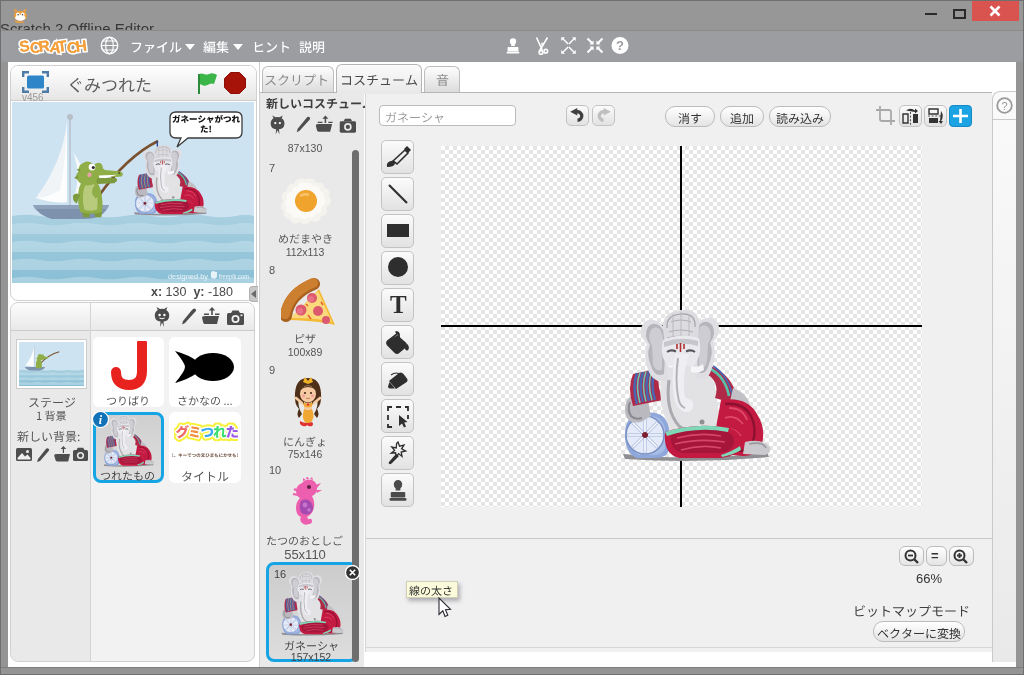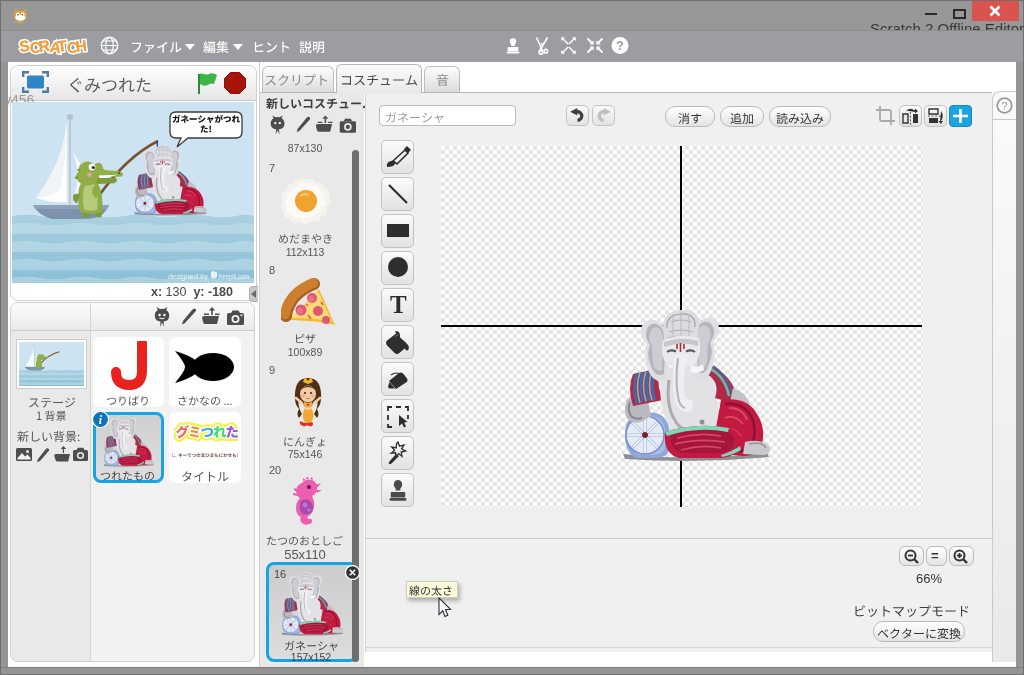--- a/index.html
+++ b/index.html
@@ -14,21 +14,21 @@
 <path d="M2 4.5 L0.8 0.8 L4.6 2.2 Z" fill="#ef9d3b"></path>
     <path d="M12 4.5 L14.2 0.8 L9.9 2.2 Z" fill="#ef9d3b"></path>
 <path d="M1 7.5 Q1 3 7.3 3 Q13.8 3 13.8 7.5 Q13.8 12.5 7.3 12.5 Q1 12.5 1 7.5 Z" fill="#f19d37"></path>
 <ellipse cx="7.3" cy="9.8" rx="5.2" ry="2.9" fill="#fff"></ellipse>
 <circle cx="4.9" cy="6.4" r="1.9" fill="#fff"></circle>
     <circle cx="9.7" cy="6.4" r="1.9" fill="#fff"></circle>
 <circle cx="5.1" cy="6.7" r="0.8" fill="#444"></circle>
     <circle cx="9.5" cy="6.7" r="0.8" fill="#444"></circle>
 <path d="M2 13 Q6 15 10.5 14" stroke="#ef9d3b" stroke-width="1.6" fill="none"></path>
 </svg>
-<div class="abs" style="left:0;top:20px;width:1024px;text-align:right;font-size:15px;color:#383838">Scratch 2 Offline Editor</div>
+<div class="abs" style="left:0;top:20px;width:1024px;text-align:left;font-size:15px;color:#383838">Scratch 2 Offline Editor</div>
 <div class="abs" style="left:925px;top:13px;width:12px;height:2px;background:#2a2a2a"></div>
 <div class="abs" style="left:953px;top:9px;width:13px;height:10px;border:2px solid #2a2a2a"></div>
 <div class="abs" style="left:972px;top:1px;width:47px;height:20px;background:#d9534f"></div>
 <svg class="abs" style="left:988px;top:4px" width="14" height="14" viewBox="0 0 14 14">
 <path d="M2.5 2.5 L11.5 11.5 M11.5 2.5 L2.5 11.5" stroke="#fff" stroke-width="2.6"></path>
   </svg>
 <div class="abs" style="left:1px;top:30px;width:1022px;height:32px;background:#9b9da1;border-top:1px solid #8b8b8b"></div>
 <svg class="abs" style="left:18px;top:34px" width="82" height="25" viewBox="0 0 82 25">
 <text x="2" y="18" font-family="Liberation Sans" font-weight="bold" font-size="15.5" letter-spacing="-1.2" fill="#f5a03c" stroke="#fff" stroke-width="3.2" paint-order="stroke" rotate="-7 7 -7 7 -7 7 -7">SCRATCH</text>
 <text x="2" y="18" font-family="Liberation Sans" font-weight="bold" font-size="15.5" letter-spacing="-1.2" fill="#f5a03c" rotate="-7 7 -7 7 -7 7 -7">SCRATCH</text>
@@ -93,21 +93,21 @@
 <div class="abs" style="left:11px;top:66px;width:245px;height:35px;background:linear-gradient(#ffffff,#e6e6e6);border-bottom:1px solid #ccc;border-radius:7px 7px 0 0"></div>
 <svg class="abs" style="left:22px;top:71px" width="27" height="22" viewBox="0 0 27 22">
 <g stroke="#4e7ca8" stroke-width="2.4" fill="none">
 <path d="M1.2 6 V1.2 H7"></path>
       <path d="M20 1.2 H25.8 V6"></path>
       <path d="M25.8 16 V20.8 H20"></path>
       <path d="M7 20.8 H1.2 V16"></path>
 </g>
 <rect x="5" y="4.5" width="17" height="13" rx="1.5" fill="#2e86c9"></rect>
 </svg>
-<div class="abs" style="left:4px;top:92px;font-size:14px;color:#9a9a9a">v456</div>
+<div class="abs" style="left:22px;top:92px;font-size:10px;color:#9a9a9a">v456</div>
 <div style="position:absolute;left:67px;top:73px" class="">
     <svg width="85" height="25" viewBox="0 0 85 25" style="display:block;overflow:visible">
       <path transform="translate(0,18.4)" d="M10.9 -9.7Q11.1 -9.4 11.4 -8.9Q11.6 -8.4 11.9 -8.0Q12.2 -7.5 12.3 -7.2L11.4 -6.8Q11.2 -7.1 11.0 -7.6Q10.7 -8.0 10.4 -8.5Q10.2 -9.0 10.0 -9.3ZM12.9 -10.4Q13.1 -10.1 13.4 -9.7Q13.6 -9.3 13.9 -8.8Q14.2 -8.3 14.4 -8.0L13.4 -7.6Q13.2 -7.9 13.0 -8.4Q12.7 -8.8 12.4 -9.3Q12.2 -9.7 11.9 -10.0ZM11.7 -12.5Q11.5 -12.3 11.1 -12.0Q10.8 -11.8 10.6 -11.6Q10.1 -11.2 9.5 -10.7Q8.9 -10.1 8.2 -9.6Q7.5 -9.0 6.8 -8.5Q6.2 -8.0 5.7 -7.6Q5.2 -7.1 5.0 -6.8Q4.8 -6.6 5.0 -6.3Q5.2 -6.0 5.8 -5.5Q6.2 -5.1 6.8 -4.6Q7.5 -4.1 8.1 -3.6Q8.8 -3.0 9.5 -2.4Q10.3 -1.8 10.9 -1.2Q11.6 -0.6 12.1 -0.0L10.9 1.1Q10.6 0.8 10.3 0.5Q10.0 0.2 9.7 -0.1Q9.3 -0.6 8.6 -1.2Q8.0 -1.8 7.2 -2.5Q6.4 -3.1 5.7 -3.8Q5.0 -4.4 4.4 -4.9Q3.6 -5.6 3.3 -6.1Q3.1 -6.6 3.4 -7.1Q3.7 -7.6 4.5 -8.2Q5.0 -8.6 5.6 -9.2Q6.3 -9.7 7.1 -10.4Q7.8 -11.0 8.4 -11.5Q9.1 -12.1 9.5 -12.5Q9.8 -12.8 10.0 -13.1Q10.3 -13.4 10.5 -13.7Z M20.8 -12.5Q21.1 -12.4 21.5 -12.4Q21.8 -12.4 22.1 -12.4Q22.4 -12.4 22.9 -12.4Q23.5 -12.5 24.1 -12.5Q24.6 -12.5 25.1 -12.5Q25.7 -12.6 25.9 -12.6Q26.2 -12.6 26.4 -12.7Q26.6 -12.7 26.8 -12.8L27.6 -12.1Q27.5 -11.9 27.4 -11.8Q27.3 -11.7 27.2 -11.5Q26.9 -11.1 26.5 -10.3Q26.1 -9.5 25.7 -8.5Q25.3 -7.6 24.9 -6.7Q24.7 -6.1 24.4 -5.5Q24.1 -4.8 23.8 -4.1Q23.4 -3.4 23.1 -2.8Q22.9 -2.2 22.6 -1.8Q22.1 -1.2 21.6 -0.9Q21.1 -0.6 20.4 -0.6Q19.5 -0.6 18.9 -1.3Q18.2 -1.9 18.2 -3.0Q18.2 -3.9 18.7 -4.8Q19.1 -5.6 19.9 -6.2Q20.6 -6.8 21.7 -7.1Q22.8 -7.5 24.1 -7.5Q25.5 -7.5 26.9 -7.2Q28.2 -6.8 29.4 -6.3Q30.5 -5.8 31.5 -5.2Q32.4 -4.6 33.1 -4.1L32.5 -2.7Q31.7 -3.3 30.8 -4.0Q29.9 -4.6 28.8 -5.1Q27.7 -5.7 26.4 -6.0Q25.2 -6.3 23.9 -6.3Q22.5 -6.3 21.5 -5.8Q20.5 -5.4 20.0 -4.7Q19.5 -3.9 19.5 -3.1Q19.5 -2.6 19.8 -2.3Q20.1 -2.0 20.5 -2.0Q20.8 -2.0 21.0 -2.1Q21.2 -2.3 21.5 -2.6Q21.8 -2.9 22.0 -3.4Q22.3 -4.0 22.6 -4.6Q22.9 -5.2 23.1 -5.8Q23.4 -6.4 23.6 -6.9Q24.0 -7.7 24.3 -8.5Q24.7 -9.3 25.0 -10.0Q25.4 -10.8 25.6 -11.4Q25.4 -11.3 24.9 -11.3Q24.5 -11.3 23.9 -11.3Q23.4 -11.3 22.9 -11.2Q22.4 -11.2 22.1 -11.2Q21.8 -11.2 21.5 -11.1Q21.2 -11.1 20.9 -11.1ZM31.4 -8.7Q31.3 -6.9 31.1 -5.4Q30.8 -4.0 30.2 -2.8Q29.7 -1.6 28.7 -0.7Q27.7 0.3 26.2 1.0L25.1 0.1Q26.6 -0.5 27.6 -1.4Q28.5 -2.3 29.0 -3.3Q29.5 -4.3 29.7 -5.3Q30.0 -6.4 30.0 -7.3Q30.1 -7.7 30.1 -8.1Q30.1 -8.5 30.0 -8.9Z M35.2 -8.9Q35.7 -9.0 36.2 -9.1Q36.6 -9.2 37.1 -9.4Q37.7 -9.5 38.5 -9.8Q39.4 -10.1 40.4 -10.4Q41.4 -10.7 42.4 -10.9Q43.4 -11.0 44.4 -11.0Q45.8 -11.0 46.9 -10.5Q48.1 -10.0 48.8 -9.0Q49.4 -8.0 49.4 -6.6Q49.4 -5.3 49.0 -4.4Q48.5 -3.4 47.7 -2.7Q46.8 -1.9 45.7 -1.4Q44.5 -0.9 43.1 -0.6Q41.7 -0.3 40.1 -0.2L39.5 -1.6Q41.2 -1.7 42.7 -2.0Q44.2 -2.3 45.4 -2.9Q46.6 -3.4 47.3 -4.4Q48.0 -5.3 48.0 -6.6Q48.0 -7.5 47.5 -8.2Q47.1 -8.9 46.3 -9.4Q45.5 -9.8 44.3 -9.8Q43.5 -9.8 42.5 -9.6Q41.5 -9.4 40.5 -9.1Q39.5 -8.8 38.6 -8.5Q37.7 -8.1 37.0 -7.8Q36.3 -7.5 35.9 -7.4Z M67.6 -1.3Q66.9 -0.6 66.1 -0.2Q65.3 0.1 64.4 0.1Q63.6 0.1 63.1 -0.4Q62.6 -1.0 62.6 -2.0Q62.6 -2.7 62.6 -3.6Q62.7 -4.4 62.9 -5.3Q63.0 -6.1 63.1 -6.9Q63.2 -7.7 63.2 -8.4Q63.2 -9.1 62.8 -9.4Q62.5 -9.8 61.8 -9.8Q61.2 -9.8 60.5 -9.4Q59.8 -9.1 59.0 -8.5Q58.2 -7.9 57.5 -7.2Q56.8 -6.4 56.2 -5.7L56.2 -7.4Q56.5 -7.7 57.0 -8.2Q57.5 -8.7 58.1 -9.2Q58.8 -9.7 59.4 -10.1Q60.1 -10.5 60.8 -10.8Q61.5 -11.0 62.2 -11.0Q62.9 -11.0 63.5 -10.7Q64.0 -10.5 64.3 -9.9Q64.5 -9.4 64.5 -8.7Q64.5 -8.1 64.4 -7.3Q64.3 -6.5 64.2 -5.6Q64.1 -4.7 64.0 -3.9Q63.9 -3.0 63.9 -2.4Q63.9 -2.0 64.1 -1.7Q64.3 -1.3 64.8 -1.3Q65.4 -1.3 66.0 -1.7Q66.7 -2.1 67.3 -2.8ZM56.1 -9.4Q55.9 -9.4 55.5 -9.3Q55.1 -9.3 54.6 -9.2Q54.0 -9.1 53.5 -9.1Q53.0 -9.0 52.5 -8.9L52.3 -10.3Q52.6 -10.3 52.9 -10.3Q53.1 -10.3 53.5 -10.3Q53.8 -10.4 54.3 -10.4Q54.8 -10.5 55.4 -10.5Q56.0 -10.6 56.5 -10.7Q57.0 -10.8 57.3 -10.9L57.8 -10.3Q57.6 -10.1 57.4 -9.8Q57.2 -9.5 57.1 -9.2Q56.9 -8.9 56.7 -8.7L56.2 -6.4Q55.9 -5.9 55.5 -5.3Q55.1 -4.6 54.6 -4.0Q54.1 -3.3 53.7 -2.6Q53.2 -1.9 52.8 -1.4L51.9 -2.5Q52.2 -2.9 52.7 -3.5Q53.1 -4.1 53.6 -4.7Q54.1 -5.4 54.5 -6.0Q55.0 -6.7 55.4 -7.2Q55.7 -7.8 55.9 -8.1L56.0 -9.0ZM56.0 -12.2Q56.0 -12.5 56.0 -12.9Q56.0 -13.2 55.9 -13.5L57.5 -13.4Q57.4 -13.1 57.3 -12.4Q57.2 -11.7 57.1 -10.7Q57.0 -9.7 57.0 -8.6Q56.9 -7.5 56.8 -6.4Q56.8 -5.4 56.8 -4.5Q56.8 -3.7 56.8 -3.1Q56.8 -2.4 56.8 -1.8Q56.8 -1.1 56.8 -0.4Q56.8 -0.2 56.9 0.1Q56.9 0.4 56.9 0.7H55.4Q55.5 0.4 55.5 0.1Q55.5 -0.1 55.5 -0.4Q55.5 -1.2 55.5 -1.8Q55.5 -2.4 55.5 -3.1Q55.5 -3.8 55.5 -4.7Q55.5 -5.1 55.6 -5.7Q55.6 -6.4 55.7 -7.2Q55.7 -8.0 55.8 -8.8Q55.8 -9.6 55.9 -10.3Q55.9 -11.1 55.9 -11.6Q56.0 -12.1 56.0 -12.2Z M75.5 -13.4Q75.4 -13.1 75.4 -12.7Q75.3 -12.3 75.2 -12.0Q75.1 -11.4 74.9 -10.6Q74.8 -9.8 74.6 -8.9Q74.4 -8.0 74.2 -7.2Q73.9 -6.3 73.6 -5.2Q73.3 -4.2 72.9 -3.1Q72.6 -2.0 72.2 -1.1Q71.8 -0.1 71.5 0.6L70.0 0.1Q70.4 -0.6 70.8 -1.5Q71.2 -2.4 71.6 -3.5Q72.0 -4.5 72.3 -5.6Q72.6 -6.6 72.9 -7.5Q73.0 -8.1 73.2 -8.8Q73.3 -9.4 73.5 -10.1Q73.6 -10.7 73.7 -11.2Q73.8 -11.8 73.8 -12.1Q73.9 -12.5 73.9 -12.9Q73.9 -13.2 73.9 -13.5ZM71.8 -10.5Q72.7 -10.5 73.8 -10.6Q74.9 -10.7 76.0 -10.9Q77.2 -11.1 78.2 -11.4V-10.0Q77.2 -9.8 76.0 -9.6Q74.9 -9.5 73.8 -9.4Q72.6 -9.3 71.7 -9.3Q71.2 -9.3 70.7 -9.3Q70.2 -9.3 69.8 -9.3L69.7 -10.7Q70.3 -10.6 70.8 -10.6Q71.3 -10.5 71.8 -10.5ZM77.1 -8.2Q77.8 -8.3 78.6 -8.3Q79.4 -8.3 80.2 -8.3Q81.0 -8.3 81.7 -8.3Q82.5 -8.3 83.2 -8.2L83.1 -6.9Q82.5 -7.0 81.8 -7.1Q81.0 -7.1 80.3 -7.1Q79.5 -7.1 78.7 -7.1Q77.9 -7.0 77.1 -6.9ZM77.5 -4.1Q77.4 -3.6 77.3 -3.3Q77.2 -2.9 77.2 -2.5Q77.2 -2.2 77.4 -2.0Q77.5 -1.7 77.8 -1.4Q78.1 -1.2 78.6 -1.1Q79.2 -1.0 80.1 -1.0Q81.0 -1.0 81.8 -1.0Q82.7 -1.1 83.4 -1.3L83.4 0.1Q82.7 0.2 81.9 0.3Q81.0 0.3 80.1 0.3Q78.1 0.3 77.0 -0.3Q76.0 -0.9 76.0 -2.2Q76.0 -2.7 76.0 -3.2Q76.1 -3.6 76.2 -4.2Z" fill="#5c5c5c"></path>
     </svg>
   </div>
 <svg class="abs" style="left:196px;top:72px" width="22" height="23" viewBox="0 0 22 23">
 <path d="M3 2 C7 0 9 4 13 2 C16 0.5 19 2 21 3 L18 12 C15 10.5 13 12.5 10 13.5 C7 14.5 5 12 3 12 Z" fill="#3cb649"></path>
 <path d="M3 2 V22" stroke="#2e8b3a" stroke-width="2"></path>
 </svg>
 <svg class="abs" style="left:224px;top:72px" width="22" height="22" viewBox="0 0 22 22">
@@ -234,21 +234,21 @@
 <div class="abs" style="left:172px;top:113px">
     <svg width="68" height="13" viewBox="0 0 68 13" style="display:block;overflow:visible">
       <path transform="translate(0,9.2)" d="M6.6 -6.9Q6.7 -6.7 6.8 -6.5Q7.0 -6.3 7.1 -6.1Q7.2 -5.9 7.3 -5.7L6.5 -5.4Q6.3 -5.6 6.2 -6.0Q6.0 -6.3 5.8 -6.6ZM7.7 -7.3Q7.8 -7.1 7.9 -6.9Q8.0 -6.7 8.1 -6.5Q8.3 -6.3 8.3 -6.1L7.5 -5.8Q7.4 -6.1 7.2 -6.4Q7.0 -6.7 6.9 -7.0ZM4.5 -6.8Q4.5 -6.7 4.4 -6.4Q4.4 -6.2 4.4 -6.0Q4.4 -4.8 4.2 -3.8Q4.0 -2.8 3.7 -2.0Q3.4 -1.2 2.9 -0.6Q2.4 0.0 1.6 0.6L0.4 -0.4Q0.7 -0.6 1.0 -0.8Q1.4 -1.1 1.7 -1.4Q2.1 -1.8 2.4 -2.3Q2.6 -2.8 2.8 -3.4Q2.9 -3.9 3.0 -4.6Q3.0 -5.2 3.0 -6.0Q3.0 -6.1 3.0 -6.2Q3.0 -6.4 3.0 -6.5Q3.0 -6.7 3.0 -6.8ZM7.3 -5.0Q7.3 -4.9 7.3 -4.7Q7.3 -4.6 7.3 -4.5Q7.3 -4.2 7.2 -3.8Q7.2 -3.3 7.2 -2.9Q7.1 -2.4 7.1 -1.9Q7.0 -1.4 6.9 -1.0Q6.9 -0.6 6.8 -0.3Q6.6 0.1 6.3 0.2Q6.1 0.4 5.6 0.4Q5.2 0.4 4.8 0.4Q4.4 0.4 4.1 0.4L4.0 -1.0Q4.3 -1.0 4.6 -0.9Q4.9 -0.9 5.1 -0.9Q5.3 -0.9 5.4 -1.0Q5.5 -1.0 5.6 -1.2Q5.7 -1.4 5.7 -1.6Q5.8 -1.8 5.8 -2.2Q5.8 -2.5 5.9 -2.8Q5.9 -3.1 5.9 -3.5Q5.9 -3.8 5.9 -4.1H2.0Q1.8 -4.1 1.4 -4.1Q1.1 -4.1 0.8 -4.0V-5.4Q1.1 -5.3 1.4 -5.3Q1.7 -5.3 2.0 -5.3H5.7Q5.9 -5.3 6.1 -5.3Q6.3 -5.3 6.4 -5.4Z M13.5 -7.0Q13.5 -6.9 13.5 -6.6Q13.5 -6.4 13.5 -6.2Q13.5 -6.1 13.5 -5.9Q13.5 -5.7 13.5 -5.5Q13.5 -5.4 13.5 -5.2H12.1Q12.1 -5.4 12.1 -5.5Q12.1 -5.7 12.1 -5.9Q12.1 -6.1 12.1 -6.2Q12.1 -6.4 12.1 -6.6Q12.1 -6.9 12.1 -7.0ZM15.9 -5.1Q15.7 -4.9 15.5 -4.7Q15.3 -4.5 15.2 -4.3Q14.9 -4.0 14.6 -3.7Q14.3 -3.4 13.9 -3.1Q13.6 -2.8 13.2 -2.5Q12.8 -2.2 12.2 -1.9Q11.6 -1.6 10.9 -1.3Q10.3 -1.1 9.6 -0.9L8.9 -2.1Q10.1 -2.4 10.9 -2.8Q11.8 -3.2 12.3 -3.5Q12.6 -3.7 12.9 -3.9Q13.1 -4.1 13.3 -4.3Q13.5 -4.4 13.6 -4.6Q13.5 -4.6 13.2 -4.6Q13.0 -4.6 12.7 -4.6Q12.4 -4.6 12.1 -4.6Q11.8 -4.6 11.6 -4.6Q11.3 -4.6 11.1 -4.6Q10.9 -4.6 10.8 -4.6Q10.6 -4.6 10.4 -4.6Q10.2 -4.6 10.0 -4.6Q9.8 -4.6 9.6 -4.6V-5.9Q9.9 -5.9 10.2 -5.9Q10.5 -5.8 10.8 -5.8Q10.8 -5.8 11.1 -5.8Q11.4 -5.8 11.7 -5.8Q12.1 -5.8 12.5 -5.8Q12.9 -5.8 13.2 -5.8Q13.6 -5.8 13.9 -5.8Q14.1 -5.8 14.3 -5.8Q14.5 -5.8 14.7 -5.9Q14.9 -5.9 15.1 -5.9ZM13.4 -3.3Q13.4 -3.1 13.4 -2.7Q13.4 -2.4 13.4 -2.0Q13.4 -1.6 13.4 -1.2Q13.4 -0.9 13.4 -0.6Q13.4 -0.4 13.5 -0.2Q13.5 0.0 13.5 0.2Q13.5 0.4 13.5 0.6H12.0Q12.1 0.4 12.1 0.2Q12.1 0.0 12.1 -0.2Q12.1 -0.4 12.1 -0.6Q12.1 -0.9 12.1 -1.2Q12.1 -1.5 12.1 -1.8Q12.1 -2.1 12.1 -2.3Q12.1 -2.6 12.1 -2.8ZM15.9 -0.8Q15.5 -1.1 15.2 -1.3Q14.9 -1.6 14.5 -1.8Q14.2 -2.0 13.9 -2.2L14.7 -3.2Q15.1 -3.0 15.4 -2.8Q15.7 -2.6 16.0 -2.4Q16.3 -2.2 16.8 -1.9Z M17.7 -4.1Q17.9 -4.1 18.2 -4.1Q18.4 -4.0 18.7 -4.0Q19.0 -4.0 19.2 -4.0Q19.5 -4.0 19.8 -4.0Q20.1 -4.0 20.5 -4.0Q20.9 -4.0 21.2 -4.0Q21.6 -4.0 22.0 -4.0Q22.3 -4.0 22.7 -4.0Q23.0 -4.0 23.3 -4.0Q23.5 -4.0 23.7 -4.0Q24.0 -4.0 24.3 -4.0Q24.6 -4.1 24.8 -4.1V-2.5Q24.6 -2.5 24.3 -2.5Q24.0 -2.5 23.7 -2.5Q23.5 -2.5 23.3 -2.5Q23.0 -2.5 22.7 -2.5Q22.3 -2.5 22.0 -2.5Q21.6 -2.5 21.2 -2.5Q20.8 -2.5 20.5 -2.5Q20.1 -2.5 19.8 -2.5Q19.5 -2.5 19.2 -2.5Q18.8 -2.5 18.4 -2.5Q18.0 -2.5 17.7 -2.5Z M28.2 -6.8Q28.4 -6.7 28.6 -6.6Q28.9 -6.4 29.2 -6.2Q29.5 -6.1 29.7 -5.9Q30.0 -5.7 30.1 -5.6L29.4 -4.5Q29.2 -4.6 28.9 -4.8Q28.7 -4.9 28.4 -5.1Q28.2 -5.3 27.9 -5.4Q27.6 -5.6 27.4 -5.7ZM26.4 -0.8Q26.9 -0.9 27.4 -1.0Q27.9 -1.2 28.4 -1.3Q28.9 -1.5 29.3 -1.8Q30.1 -2.2 30.7 -2.7Q31.3 -3.2 31.8 -3.8Q32.4 -4.4 32.7 -5.0L33.5 -3.6Q32.9 -2.7 32.0 -1.9Q31.1 -1.1 30.0 -0.5Q29.6 -0.3 29.1 -0.1Q28.6 0.2 28.1 0.3Q27.6 0.5 27.2 0.5ZM26.8 -4.9Q27.1 -4.8 27.3 -4.6Q27.6 -4.4 27.9 -4.3Q28.2 -4.1 28.4 -3.9Q28.6 -3.8 28.8 -3.7L28.1 -2.5Q27.9 -2.6 27.6 -2.8Q27.4 -3.0 27.1 -3.1Q26.8 -3.3 26.6 -3.5Q26.3 -3.6 26.1 -3.7Z M37.5 -5.5Q37.5 -5.3 37.5 -5.2Q37.6 -5.0 37.6 -4.8Q37.7 -4.5 37.8 -4.1Q37.9 -3.7 38.1 -3.2Q38.2 -2.8 38.3 -2.3Q38.4 -1.9 38.6 -1.4Q38.7 -1.0 38.8 -0.7Q38.9 -0.4 38.9 -0.2Q38.9 -0.1 39.0 0.1Q39.0 0.2 39.1 0.4Q39.1 0.5 39.2 0.6L37.8 0.9Q37.7 0.8 37.7 0.5Q37.7 0.3 37.6 0.1Q37.5 -0.1 37.5 -0.4Q37.4 -0.8 37.3 -1.2Q37.1 -1.6 37.0 -2.1Q36.9 -2.6 36.8 -3.0Q36.7 -3.5 36.5 -3.9Q36.4 -4.3 36.4 -4.5Q36.3 -4.7 36.2 -4.9Q36.2 -5.0 36.1 -5.2ZM41.6 -4.1Q41.4 -3.8 41.2 -3.5Q41.0 -3.1 40.7 -2.7Q40.5 -2.3 40.2 -2.0Q40.0 -1.6 39.7 -1.4L38.6 -1.9Q38.8 -2.1 39.0 -2.4Q39.3 -2.6 39.5 -2.9Q39.7 -3.1 39.8 -3.3Q39.7 -3.3 39.4 -3.3Q39.2 -3.2 38.8 -3.1Q38.5 -3.1 38.1 -3.0Q37.7 -2.9 37.2 -2.8Q36.8 -2.7 36.5 -2.6Q36.1 -2.6 35.8 -2.5Q35.5 -2.4 35.4 -2.4L35.0 -3.6Q35.2 -3.6 35.4 -3.7Q35.6 -3.7 35.9 -3.7Q36.0 -3.7 36.2 -3.8Q36.5 -3.8 36.8 -3.9Q37.2 -4.0 37.6 -4.0Q38.0 -4.1 38.4 -4.2Q38.8 -4.3 39.2 -4.3Q39.5 -4.4 39.8 -4.5Q40.1 -4.5 40.2 -4.5Q40.4 -4.6 40.5 -4.6Q40.6 -4.7 40.7 -4.7Z M46.5 -6.7Q46.5 -6.5 46.4 -6.3Q46.4 -6.0 46.3 -5.9Q46.3 -5.7 46.2 -5.4Q46.2 -5.2 46.1 -5.0Q46.1 -4.8 46.1 -4.6Q46.0 -4.3 45.8 -3.8Q45.7 -3.3 45.5 -2.7Q45.4 -2.1 45.2 -1.5Q44.9 -0.9 44.7 -0.4Q44.5 0.1 44.2 0.5L42.9 0.0Q43.2 -0.4 43.4 -0.9Q43.7 -1.4 43.9 -1.9Q44.1 -2.5 44.3 -3.0Q44.4 -3.5 44.6 -3.9Q44.7 -4.4 44.8 -4.7Q44.9 -5.3 44.9 -5.8Q45.0 -6.4 45.0 -6.8ZM49.4 -5.9Q49.6 -5.6 49.9 -5.2Q50.1 -4.8 50.3 -4.3Q50.5 -3.9 50.6 -3.4Q50.8 -3.0 50.9 -2.7L49.6 -2.1Q49.5 -2.5 49.4 -2.9Q49.2 -3.4 49.0 -3.8Q48.9 -4.3 48.6 -4.7Q48.4 -5.1 48.2 -5.4ZM42.8 -5.0Q43.1 -5.0 43.3 -5.0Q43.6 -5.0 43.8 -5.0Q44.1 -5.0 44.4 -5.0Q44.7 -5.1 45.0 -5.1Q45.3 -5.1 45.6 -5.1Q46.0 -5.2 46.3 -5.2Q46.6 -5.2 46.8 -5.2Q47.3 -5.2 47.6 -5.0Q48.0 -4.9 48.2 -4.5Q48.4 -4.1 48.4 -3.5Q48.4 -3.0 48.3 -2.4Q48.3 -1.8 48.2 -1.2Q48.1 -0.7 47.9 -0.3Q47.7 0.1 47.3 0.3Q46.9 0.5 46.4 0.5Q46.2 0.5 45.9 0.5Q45.6 0.4 45.4 0.4L45.2 -1.0Q45.3 -0.9 45.5 -0.9Q45.7 -0.9 45.9 -0.8Q46.1 -0.8 46.2 -0.8Q46.4 -0.8 46.6 -0.9Q46.7 -1.0 46.8 -1.1Q46.9 -1.3 47.0 -1.7Q47.0 -2.1 47.1 -2.5Q47.1 -2.9 47.1 -3.3Q47.1 -3.6 47.0 -3.8Q46.9 -3.9 46.8 -4.0Q46.6 -4.0 46.3 -4.0Q46.1 -4.0 45.8 -4.0Q45.5 -4.0 45.2 -3.9Q44.8 -3.9 44.5 -3.9Q44.2 -3.8 44.0 -3.8Q43.8 -3.7 43.5 -3.7Q43.2 -3.7 43.0 -3.6ZM49.1 -7.0Q49.3 -6.9 49.4 -6.7Q49.5 -6.5 49.6 -6.2Q49.7 -6.0 49.8 -5.9L49.0 -5.5Q48.9 -5.7 48.8 -5.9Q48.7 -6.1 48.6 -6.3Q48.5 -6.6 48.3 -6.7ZM50.2 -7.5Q50.3 -7.3 50.4 -7.1Q50.6 -6.9 50.7 -6.7Q50.8 -6.4 50.9 -6.3L50.1 -6.0Q49.9 -6.2 49.8 -6.6Q49.6 -6.9 49.4 -7.1Z M51.4 -4.8Q51.6 -4.8 51.9 -4.9Q52.2 -5.0 52.5 -5.0Q52.7 -5.1 53.1 -5.2Q53.5 -5.4 54.1 -5.5Q54.6 -5.7 55.1 -5.7Q55.6 -5.8 56.1 -5.8Q56.9 -5.8 57.6 -5.5Q58.2 -5.2 58.6 -4.7Q59.0 -4.1 59.0 -3.3Q59.0 -2.7 58.8 -2.2Q58.6 -1.7 58.2 -1.3Q57.8 -0.9 57.2 -0.6Q56.6 -0.3 55.8 -0.1Q55.0 0.1 54.0 0.1L53.4 -1.2Q54.3 -1.3 55.1 -1.4Q55.8 -1.5 56.3 -1.8Q56.9 -2.0 57.2 -2.4Q57.5 -2.8 57.5 -3.3Q57.5 -3.7 57.3 -4.0Q57.2 -4.2 56.8 -4.4Q56.5 -4.6 56.0 -4.6Q55.7 -4.6 55.3 -4.5Q54.8 -4.4 54.4 -4.3Q53.9 -4.1 53.5 -4.0Q53.0 -3.8 52.6 -3.6Q52.2 -3.5 51.9 -3.3Z M67.8 -0.3Q67.5 -0.1 67.1 0.1Q66.7 0.3 66.2 0.3Q65.7 0.3 65.4 -0.1Q65.0 -0.5 65.0 -1.1Q65.0 -1.5 65.1 -1.9Q65.1 -2.2 65.2 -2.6Q65.2 -3.0 65.3 -3.3Q65.3 -3.7 65.3 -4.0Q65.3 -4.2 65.2 -4.4Q65.1 -4.5 64.8 -4.5Q64.5 -4.5 64.2 -4.3Q63.8 -4.1 63.4 -3.8Q63.0 -3.4 62.7 -3.0Q62.4 -2.7 62.1 -2.4L62.1 -3.9Q62.3 -4.1 62.5 -4.3Q62.8 -4.6 63.1 -4.8Q63.4 -5.1 63.8 -5.3Q64.1 -5.5 64.5 -5.6Q64.9 -5.8 65.2 -5.8Q65.7 -5.8 66.0 -5.6Q66.3 -5.4 66.5 -5.1Q66.6 -4.8 66.6 -4.4Q66.6 -4.1 66.6 -3.7Q66.6 -3.4 66.5 -3.0Q66.5 -2.6 66.4 -2.2Q66.4 -1.9 66.4 -1.5Q66.4 -1.4 66.4 -1.3Q66.5 -1.2 66.6 -1.2Q66.8 -1.2 67.1 -1.4Q67.4 -1.5 67.6 -1.8ZM61.8 -4.4Q61.7 -4.4 61.5 -4.3Q61.2 -4.3 61.0 -4.3Q60.8 -4.2 60.5 -4.2Q60.3 -4.2 60.1 -4.2L60.0 -5.5Q60.2 -5.5 60.4 -5.5Q60.6 -5.5 60.8 -5.5Q61.1 -5.5 61.3 -5.5Q61.6 -5.6 61.9 -5.6Q62.2 -5.7 62.5 -5.7Q62.8 -5.8 62.9 -5.8L63.3 -5.3Q63.2 -5.2 63.1 -5.0Q63.0 -4.9 62.9 -4.7Q62.8 -4.6 62.7 -4.4L62.1 -2.6Q62.0 -2.4 61.8 -2.1Q61.6 -1.8 61.4 -1.5Q61.1 -1.2 60.9 -0.9Q60.7 -0.6 60.6 -0.4L59.8 -1.5Q60.0 -1.7 60.2 -2.0Q60.4 -2.3 60.6 -2.5Q60.8 -2.8 61.0 -3.1Q61.2 -3.4 61.4 -3.7Q61.6 -3.9 61.8 -4.2L61.8 -4.3ZM61.7 -6.1Q61.7 -6.3 61.7 -6.5Q61.7 -6.8 61.7 -7.0L63.2 -6.9Q63.1 -6.7 63.1 -6.3Q63.0 -6.0 62.9 -5.5Q62.9 -5.0 62.8 -4.5Q62.8 -4.0 62.7 -3.5Q62.7 -3.0 62.7 -2.5Q62.7 -2.2 62.7 -1.8Q62.7 -1.5 62.7 -1.0Q62.7 -0.6 62.8 -0.2Q62.8 -0.1 62.8 0.1Q62.8 0.3 62.8 0.5H61.4Q61.4 0.3 61.5 0.1Q61.5 -0.1 61.5 -0.2Q61.5 -0.6 61.5 -1.0Q61.5 -1.4 61.5 -1.8Q61.5 -2.3 61.5 -2.8Q61.5 -3.0 61.5 -3.3Q61.6 -3.6 61.6 -3.9Q61.6 -4.3 61.6 -4.6Q61.7 -5.0 61.7 -5.3Q61.7 -5.6 61.7 -5.8Q61.7 -6.1 61.7 -6.1Z" fill="#111"></path>
     </svg>
   </div>
 <div class="abs" style="left:200px;top:123px">
     <svg width="12" height="13" viewBox="0 0 12 13" style="display:block;overflow:visible">
       <path transform="translate(0,9.2)" d="M4.2 -6.8Q4.1 -6.6 4.1 -6.4Q4.0 -6.1 4.0 -6.0Q3.9 -5.7 3.8 -5.3Q3.7 -4.8 3.6 -4.4Q3.5 -3.9 3.4 -3.5Q3.3 -3.0 3.1 -2.5Q3.0 -2.0 2.8 -1.4Q2.6 -0.9 2.4 -0.4Q2.2 0.1 2.0 0.5L0.6 0.0Q0.8 -0.3 1.0 -0.8Q1.2 -1.2 1.4 -1.8Q1.6 -2.3 1.8 -2.8Q2.0 -3.4 2.1 -3.8Q2.2 -4.1 2.3 -4.4Q2.3 -4.7 2.4 -5.0Q2.5 -5.3 2.5 -5.6Q2.6 -5.8 2.6 -6.0Q2.6 -6.3 2.6 -6.5Q2.6 -6.8 2.6 -7.0ZM1.8 -5.7Q2.4 -5.7 3.0 -5.7Q3.5 -5.8 4.1 -5.9Q4.7 -6.0 5.2 -6.1V-4.8Q4.7 -4.7 4.1 -4.6Q3.5 -4.5 2.9 -4.4Q2.3 -4.4 1.8 -4.4Q1.5 -4.4 1.3 -4.4Q1.0 -4.4 0.8 -4.4L0.7 -5.7Q1.1 -5.7 1.3 -5.7Q1.6 -5.7 1.8 -5.7ZM4.5 -4.3Q4.9 -4.3 5.3 -4.3Q5.8 -4.4 6.2 -4.4Q6.5 -4.4 6.9 -4.4Q7.3 -4.3 7.7 -4.3L7.7 -3.1Q7.4 -3.1 7.0 -3.1Q6.6 -3.2 6.2 -3.2Q5.7 -3.2 5.3 -3.1Q4.9 -3.1 4.5 -3.1ZM5.1 -2.1Q5.1 -1.9 5.0 -1.7Q5.0 -1.6 5.0 -1.4Q5.0 -1.3 5.1 -1.2Q5.1 -1.1 5.2 -1.0Q5.4 -0.9 5.6 -0.9Q5.7 -0.9 6.0 -0.9Q6.5 -0.9 6.9 -0.9Q7.4 -0.9 7.8 -1.0L7.8 0.3Q7.4 0.3 7.0 0.4Q6.6 0.4 6.0 0.4Q4.9 0.4 4.3 0.0Q3.7 -0.4 3.7 -1.0Q3.7 -1.3 3.8 -1.7Q3.9 -2.0 3.9 -2.2Z M9.7 -2.3 9.5 -5.2 9.4 -6.5H10.9L10.9 -5.2L10.7 -2.3ZM10.2 0.1Q9.8 0.1 9.5 -0.2Q9.3 -0.4 9.3 -0.8Q9.3 -1.2 9.5 -1.5Q9.8 -1.8 10.2 -1.8Q10.6 -1.8 10.8 -1.5Q11.1 -1.2 11.1 -0.8Q11.1 -0.4 10.8 -0.2Q10.6 0.1 10.2 0.1Z" fill="#111"></path>
     </svg>
   </div>
-<div class="abs" style="left:151px;top:285px;font-size:12.5px;color:#4a4a4a;font-weight:bold">x: <span style="font-weight:normal">130</span>&nbsp;&nbsp;y: <span style="font-weight:bold">-180</span></div>
+<div class="abs" style="left:151px;top:285px;font-size:12.5px;color:#4a4a4a;font-weight:bold">x: <span style="font-weight:normal">130</span>&nbsp;&nbsp;y: <span style="font-weight:normal">-180</span></div>
 <div class="abs" style="left:249px;top:286px;width:9px;height:16px;background:#c9c9c9;border:1px solid #b0b0b0;border-right:none;border-radius:4px 0 0 4px"></div>
 <div class="abs" style="left:251px;top:290px;width:0;height:0;border-top:4px solid transparent;border-bottom:4px solid transparent;border-right:5px solid #6a6a6a"></div>
 <div class="abs" style="left:10px;top:302px;width:245px;height:360px;background:#f2f2f2;border:1px solid #d0d0d0;border-radius:8px"></div>
 <div class="abs" style="left:11px;top:303px;width:79px;height:358px;background:#e9e9e9;border-radius:7px 0 0 7px"></div>
 <div class="abs" style="left:11px;top:303px;width:243px;height:28px;background:linear-gradient(#fcfcfc,#e9e9e9);border-bottom:1px solid #ccc;border-radius:7px 7px 0 0"></div>
 <div class="abs" style="left:90px;top:303px;width:1px;height:358px;background:#d4d4d4"></div>
 <svg class="abs" style="left:152px;top:307px" width="92" height="21" viewBox="0 0 92 21">
 <g fill="#4d4d4d">
  <path d="M8 2 L4.5 0 L5.8 3 Q2.5 5 2.8 9 Q3 14 8.5 14.5 L8 20 L10 15.5 L12 20 L11.5 14.5 Q17 14 17.2 9 Q17.5 5 14.2 3 L15.5 0 L12 2 Q10 1.4 8 2 Z"></path>
  <circle cx="7.6" cy="8" r="1.2" fill="#fff"></circle>
@@ -552,21 +552,21 @@
 <circle cx="15" cy="28.5" r="1.2" fill="#e03030"></circle>
 <path d="M11 33 Q15 35 19 33 Q22 40 19 45 Q17 48 14 48 Q9 44 10 38 Q10.5 35 11 33 Z" fill="#f0a832"></path>
 <path d="M14 47 Q10 47 7 45 Q6 49 10 50 Q13 51 14 49 Q16 51 19 50 Q21 48 19 46 Q17 47 14 47 Z" fill="#e03030"></path>
 </svg>
 <div style="position:absolute;left:283px;top:434px" class="">
     <svg width="44" height="16" viewBox="0 0 44 16" style="display:block;overflow:visible">
       <path transform="translate(0,11.9)" d="M5.0 -7.4Q5.5 -7.4 6.1 -7.3Q6.7 -7.3 7.3 -7.3Q8.0 -7.3 8.5 -7.3Q9.1 -7.4 9.5 -7.4V-6.5Q9.1 -6.5 8.5 -6.5Q7.9 -6.4 7.3 -6.4Q6.7 -6.4 6.1 -6.5Q5.5 -6.5 5.0 -6.5ZM5.4 -2.9Q5.4 -2.6 5.3 -2.4Q5.3 -2.2 5.3 -1.9Q5.3 -1.7 5.4 -1.6Q5.4 -1.4 5.7 -1.2Q5.9 -1.1 6.2 -1.0Q6.6 -0.9 7.1 -0.9Q7.9 -0.9 8.5 -1.0Q9.2 -1.1 9.9 -1.2L9.9 -0.3Q9.4 -0.2 8.7 -0.1Q8.0 -0.1 7.1 -0.1Q5.8 -0.1 5.1 -0.5Q4.5 -1.0 4.5 -1.7Q4.5 -2.0 4.5 -2.3Q4.6 -2.6 4.6 -3.0ZM2.9 -8.3Q2.9 -8.2 2.9 -8.0Q2.8 -7.9 2.8 -7.8Q2.7 -7.6 2.7 -7.5Q2.7 -7.2 2.6 -6.8Q2.5 -6.4 2.4 -6.0Q2.4 -5.5 2.3 -5.0Q2.2 -4.6 2.2 -4.1Q2.2 -3.7 2.2 -3.3Q2.2 -2.9 2.2 -2.6Q2.2 -2.2 2.3 -1.8Q2.4 -2.0 2.5 -2.3Q2.6 -2.6 2.7 -2.9Q2.8 -3.2 2.9 -3.4L3.4 -3.0Q3.2 -2.6 3.1 -2.2Q2.9 -1.7 2.8 -1.3Q2.6 -0.8 2.6 -0.6Q2.6 -0.5 2.5 -0.3Q2.5 -0.2 2.5 -0.1Q2.5 0.0 2.5 0.1Q2.5 0.2 2.6 0.3L1.8 0.4Q1.6 -0.2 1.5 -1.1Q1.4 -2.1 1.4 -3.2Q1.4 -3.8 1.4 -4.4Q1.5 -5.0 1.6 -5.6Q1.6 -6.2 1.7 -6.7Q1.8 -7.2 1.9 -7.6Q1.9 -7.8 1.9 -8.0Q1.9 -8.2 1.9 -8.4Z M17.0 -8.2Q16.9 -8.1 16.9 -7.9Q16.8 -7.8 16.7 -7.6Q16.5 -7.3 16.2 -6.9Q16.0 -6.4 15.7 -5.9Q15.4 -5.4 15.1 -4.9Q14.8 -4.4 14.6 -4.0Q15.0 -4.3 15.4 -4.5Q15.8 -4.7 16.2 -4.7Q16.8 -4.7 17.1 -4.3Q17.5 -4.0 17.5 -3.3Q17.5 -3.0 17.5 -2.6Q17.5 -2.3 17.5 -1.9Q17.5 -1.6 17.6 -1.3Q17.6 -0.9 17.8 -0.7Q18.1 -0.5 18.5 -0.5Q18.9 -0.5 19.3 -0.8Q19.6 -1.0 19.9 -1.4Q20.2 -1.8 20.4 -2.3Q20.6 -2.8 20.7 -3.2L21.4 -2.6Q21.1 -1.7 20.7 -1.0Q20.3 -0.4 19.7 0.0Q19.1 0.4 18.3 0.4Q17.7 0.4 17.4 0.2Q17.0 -0.0 16.9 -0.3Q16.7 -0.7 16.7 -1.0Q16.7 -1.3 16.7 -1.7Q16.7 -2.1 16.7 -2.4Q16.7 -2.8 16.7 -3.1Q16.7 -3.4 16.5 -3.6Q16.2 -3.9 15.9 -3.9Q15.4 -3.9 15.0 -3.6Q14.6 -3.3 14.3 -2.9Q13.9 -2.5 13.7 -2.1Q13.6 -1.8 13.5 -1.5Q13.3 -1.2 13.2 -0.8Q13.1 -0.4 12.9 -0.1Q12.8 0.2 12.8 0.4L11.8 0.1Q12.0 -0.5 12.4 -1.2Q12.7 -1.9 13.0 -2.7Q13.4 -3.5 13.8 -4.3Q14.2 -5.0 14.6 -5.7Q14.9 -6.4 15.2 -6.9Q15.5 -7.4 15.6 -7.7Q15.7 -7.9 15.8 -8.1Q15.9 -8.3 16.0 -8.6Z M30.3 -8.8Q30.5 -8.5 30.8 -8.1Q31.1 -7.7 31.2 -7.3L30.7 -7.0Q30.5 -7.4 30.3 -7.8Q30.0 -8.2 29.8 -8.6ZM31.5 -9.3Q31.6 -9.1 31.8 -8.8Q32.0 -8.6 32.2 -8.3Q32.3 -8.0 32.4 -7.7L31.9 -7.5Q31.7 -7.9 31.4 -8.3Q31.2 -8.7 31.0 -9.0ZM23.5 -7.5Q24.7 -7.4 25.7 -7.3Q26.8 -7.3 27.6 -7.4Q28.3 -7.5 28.9 -7.6Q29.5 -7.7 30.0 -7.9L30.1 -7.1Q29.7 -7.0 29.1 -6.8Q28.5 -6.7 27.8 -6.7Q27.0 -6.6 25.9 -6.6Q24.8 -6.6 23.6 -6.7ZM23.3 -5.2Q24.3 -5.2 25.2 -5.1Q26.1 -5.1 26.9 -5.1Q27.7 -5.2 28.4 -5.2Q29.1 -5.3 29.8 -5.5Q30.4 -5.6 30.9 -5.7L31.0 -4.9Q30.6 -4.8 30.0 -4.7Q29.3 -4.6 28.7 -4.5Q28.0 -4.4 27.1 -4.4Q26.2 -4.3 25.3 -4.3Q24.3 -4.4 23.4 -4.4ZM27.1 -7.6Q27.0 -7.9 26.9 -8.1Q26.9 -8.4 26.8 -8.6L27.7 -8.7Q27.8 -8.3 27.9 -7.8Q28.0 -7.3 28.2 -6.8Q28.3 -6.3 28.4 -5.9Q28.6 -5.5 28.8 -5.0Q29.0 -4.5 29.3 -4.1Q29.5 -3.6 29.8 -3.2Q29.9 -3.0 30.0 -2.9Q30.1 -2.8 30.2 -2.7L29.7 -2.0Q29.4 -2.1 29.0 -2.2Q28.6 -2.2 28.2 -2.3Q27.7 -2.3 27.3 -2.4L27.4 -3.0Q27.9 -3.0 28.3 -2.9Q28.8 -2.9 29.1 -2.9Q28.6 -3.6 28.3 -4.3Q27.9 -5.1 27.7 -5.8Q27.5 -6.1 27.4 -6.5Q27.3 -6.8 27.2 -7.1Q27.2 -7.4 27.1 -7.6ZM24.9 -2.9Q24.7 -2.6 24.6 -2.3Q24.5 -2.0 24.5 -1.6Q24.5 -1.0 25.1 -0.6Q25.7 -0.3 27.0 -0.3Q27.8 -0.3 28.4 -0.3Q29.0 -0.4 29.6 -0.5L29.6 0.4Q29.0 0.5 28.4 0.5Q27.7 0.6 27.0 0.6Q25.9 0.6 25.2 0.3Q24.4 0.1 24.0 -0.3Q23.6 -0.8 23.6 -1.5Q23.6 -2.0 23.8 -2.3Q23.9 -2.7 24.1 -3.1Z M38.9 -6.8Q38.9 -6.7 38.9 -6.4Q38.8 -6.2 38.8 -5.9Q38.8 -5.7 38.8 -5.4Q38.8 -5.1 38.8 -4.8Q38.8 -4.4 38.8 -4.1Q38.8 -3.8 38.9 -3.3Q38.9 -2.8 38.9 -2.3Q38.9 -1.8 39.0 -1.4Q39.0 -0.9 39.0 -0.7Q39.0 -0.3 38.8 0.0Q38.6 0.3 38.3 0.5Q37.9 0.7 37.3 0.7Q36.7 0.7 36.2 0.5Q35.7 0.4 35.4 0.0Q35.1 -0.3 35.1 -0.8Q35.1 -1.5 35.7 -1.9Q36.3 -2.3 37.4 -2.3Q38.1 -2.3 38.8 -2.1Q39.4 -2.0 39.9 -1.7Q40.5 -1.4 40.9 -1.1Q41.4 -0.8 41.7 -0.5L41.2 0.3Q40.9 -0.1 40.5 -0.4Q40.1 -0.7 39.6 -1.0Q39.1 -1.3 38.5 -1.4Q37.9 -1.6 37.4 -1.6Q36.7 -1.6 36.3 -1.4Q35.9 -1.2 35.9 -0.8Q35.9 -0.5 36.2 -0.3Q36.6 -0.1 37.2 -0.1Q37.7 -0.1 37.9 -0.3Q38.1 -0.5 38.1 -0.9Q38.1 -1.2 38.1 -1.6Q38.1 -2.0 38.1 -2.5Q38.1 -2.9 38.0 -3.4Q38.0 -3.8 38.0 -4.2Q38.0 -4.4 38.0 -4.7Q38.0 -5.1 38.0 -5.4Q38.0 -5.7 38.0 -5.9Q38.0 -6.2 38.0 -6.4Q38.0 -6.7 38.0 -6.8ZM38.4 -5.1Q38.7 -5.1 39.0 -5.2Q39.4 -5.2 39.9 -5.2Q40.3 -5.2 40.8 -5.2Q41.2 -5.3 41.6 -5.3L41.6 -4.6Q41.2 -4.5 40.8 -4.5Q40.4 -4.5 39.9 -4.4Q39.4 -4.4 39.1 -4.4Q38.7 -4.4 38.4 -4.4Z" fill="#555"></path>
     </svg>
   </div>
 <div class="abs" style="left:305px;top:448px;transform:translateX(-50%);font-size:10.5px;color:#555">75x146</div>
-<div class="abs" style="left:269px;top:464px;font-size:11px;color:#555">20</div>
+<div class="abs" style="left:269px;top:464px;font-size:11px;color:#555">10</div>
 <svg class="abs" style="left:288px;top:477px" width="36" height="50" viewBox="0 0 36 50">
 <g fill="#ec5fae">
 <path d="M14 6 Q18 1 24 3 Q29 5 29 11 Q29 17 24 19 Q27 24 26 30 Q25 37 19 40 Q22 43 21 47 Q17 49 14 46 Q11 43 13 40 Q8 38 8 31 Q8 25 12 21 Q8 19 8 13 Q9 8 14 6 Z"></path>
 <path d="M27 8 L33 6 L29 11 Z M28 13 L34 13 L29 16 Z"></path>
 <path d="M22 2 L24 0 L25 3 Z M18 2 L19 -1 L21 2 Z M15 4 L15 1 L18 3 Z"></path>
 </g>
 <path d="M21 47 Q24 47 24 44 Q24 41 21 42 Q19 43 20 45 Z" fill="#ec5fae"></path>
 <circle cx="21" cy="10" r="2" fill="#5a2040"></circle>
 <path d="M13 24 Q20 20 24 27 Q27 33 21 37 Q14 39 12 33 Q11 27 13 24 Z" fill="#a44ab0"></path>
 <circle cx="17" cy="28" r="2.4" fill="#c674cc"></circle>

